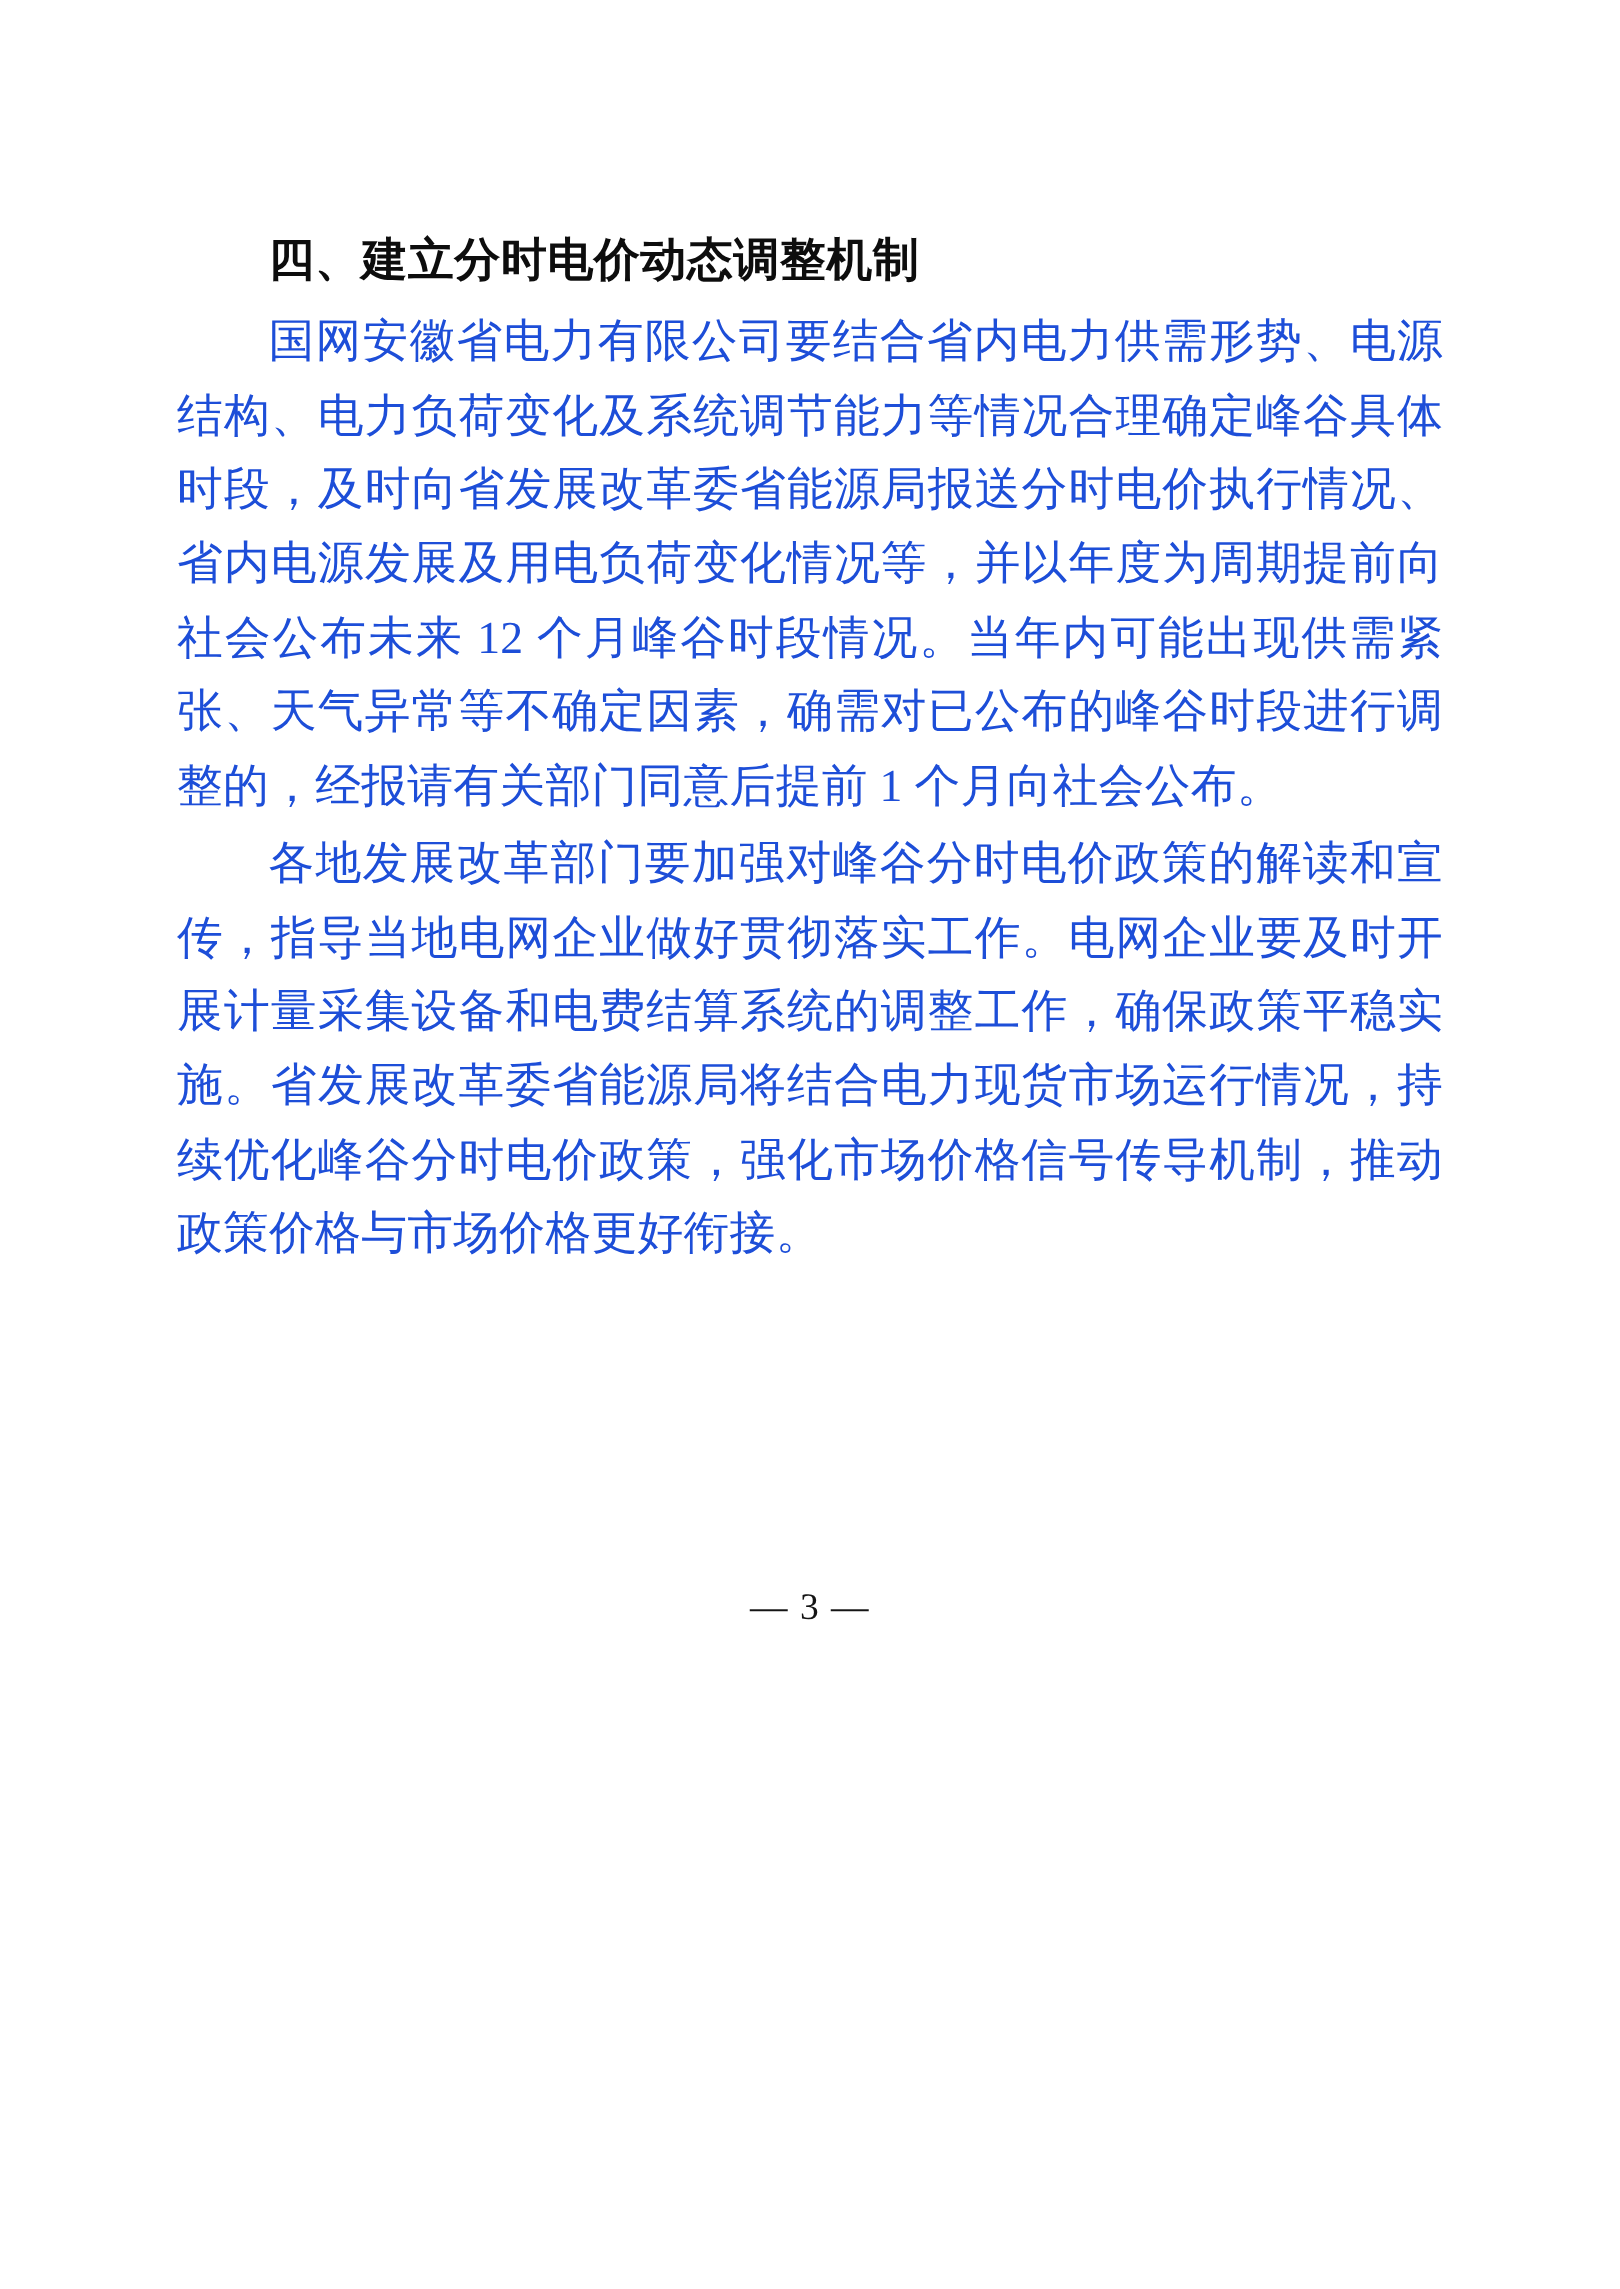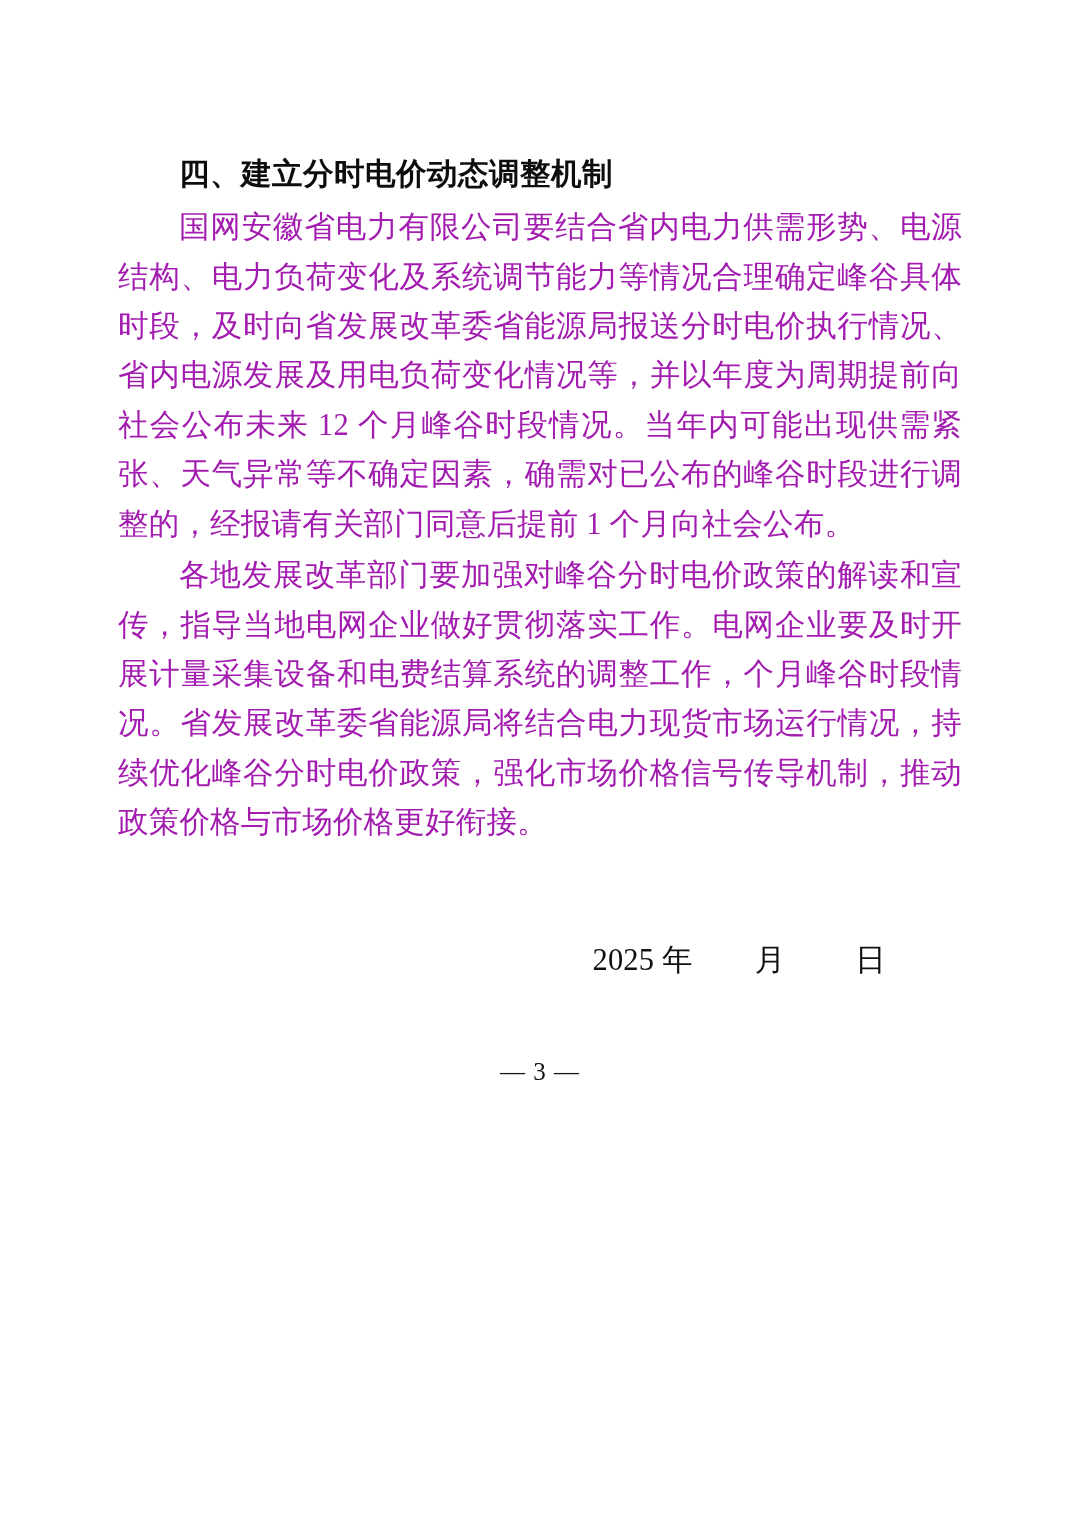--- a/index.html
+++ b/index.html
@@ -33,21 +33,21 @@
     color: #0d0d0d;
   }
   .para {
     font-size: 30.5px;
     line-height: 1.62;
     text-indent: 2em;
     text-align: justify;
     text-justify: inter-ideograph;
     margin: 0 0 2px 0;
     letter-spacing: 0.2px;
-    color: #a21caf;
+    color: #1d4ed8;
   }
   .para.last {
     margin-bottom: 0;
   }
   .sign-block {
     margin-top: 92px;
     font-size: 30.5px;
     letter-spacing: 0.2px;
     text-align: right;
     padding-right: 76px;
@@ -67,20 +67,19 @@
 </style>
 </head>
 <body>
 
 <div class="page">
 
   <h2 class="doc-heading">四、建立分时电价动态调整机制</h2>
 
   <p class="para">国网安徽省电力有限公司要结合省内电力供需形势、电源结构、电力负荷变化及系统调节能力等情况合理确定峰谷具体时段，及时向省发展改革委省能源局报送分时电价执行情况、省内电源发展及用电负荷变化情况等，并以年度为周期提前向社会公布未来 12 个月峰谷时段情况。当年内可能出现供需紧张、天气异常等不确定因素，确需对已公布的峰谷时段进行调整的，经报请有关部门同意后提前 1 个月向社会公布。</p>
 
-  <p class="para">各地发展改革部门要加强对峰谷分时电价政策的解读和宣传，指导当地电网企业做好贯彻落实工作。电网企业要及时开展计量采集设备和电费结算系统的调整工作，个月峰谷时段情况。省发展改革委省能源局将结合电力现货市场运行情况，持续优化峰谷分时电价政策，强化市场价格信号传导机制，推动政策价格与市场价格更好衔接。</p>
+  <p class="para">各地发展改革部门要加强对峰谷分时电价政策的解读和宣传，指导当地电网企业做好贯彻落实工作。电网企业要及时开展计量采集设备和电费结算系统的调整工作，确保政策平稳实施。省发展改革委省能源局将结合电力现货市场运行情况，持续优化峰谷分时电价政策，强化市场价格信号传导机制，推动政策价格与市场价格更好衔接。</p>
 
 
-  <div class="sign-block">2025 年　    月　     日</div>
 
   <div class="footer">— 3 —</div>
 
 </div>
 
 </body></html>

